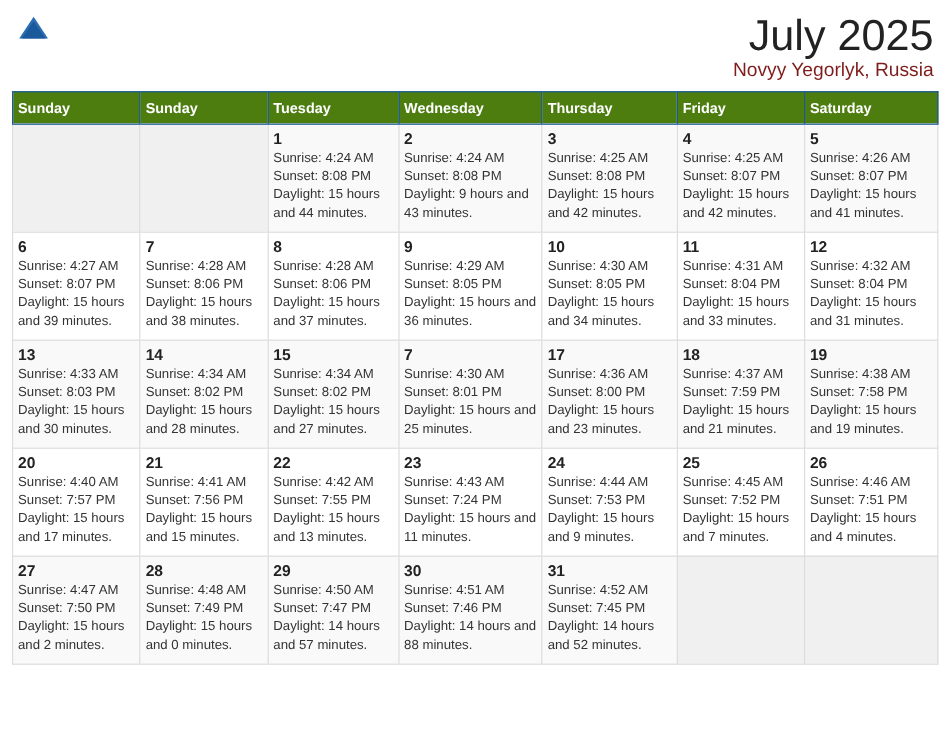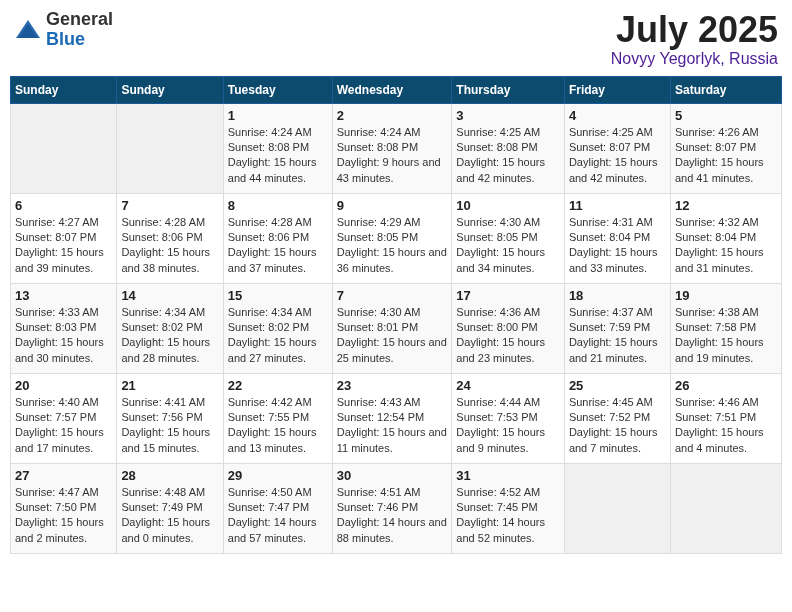--- a/index.html
+++ b/index.html
@@ -39,35 +39,35 @@
     .logo-icon {
       width: 28px;
       height: 28px;
       margin-right: 4px;
     }
     .title-block {
       text-align: right;
     }
     .month-year {
       font-size: 36px;
-      font-weight: bold;
+      font-weight: normal;
       color: #222;
       line-height: 1.1;
     }
     .location {
       font-size: 16px;
-      color: #4c1d95;
+      color: #7f1d1d;
     }
     table {
       width: 100%;
       border-collapse: collapse;
       font-size: 11px;
     }
     thead tr {
-      background-color: #0c4a6e;
+      background-color: #4d7c0f;
       color: #fff;
     }
     thead th {
       padding: 6px 4px;
       text-align: left;
       font-size: 12px;
       font-weight: bold;
       border: 1px solid #1a5a9a;
     }
     tbody tr {
@@ -103,24 +103,20 @@
   </style>
 </head>
 <body>
 
 <div class="header">
   <div class="logo">
     <svg class="logo-icon" viewBox="0 0 28 28">
       <polygon points="14,4 26,22 2,22" fill="#2a6db5"></polygon>
       <polygon points="14,8 24,22 4,22" fill="#1a5a9a"></polygon>
     </svg>
-    <div class="logo-text">
-      <span class="logo-general">General</span>
-      <span class="logo-blue">Blue</span>
-    </div>
   </div>
   <div class="title-block">
     <div class="month-year">July 2025</div>
     <div class="location">Novyy Yegorlyk, Russia</div>
   </div>
 </div>
 
 <table>
   <thead>
     <tr>
@@ -226,21 +222,21 @@
         <td>
           <span class="day-num">21</span>
           <div class="day-info"><span>Sunrise: 4:41 AM</span><br><span>Sunset: 7:56 PM</span><br><span>Daylight: 15 hours and 15 minutes.</span></div>
         </td>
         <td>
           <span class="day-num">22</span>
           <div class="day-info"><span>Sunrise: 4:42 AM</span><br><span>Sunset: 7:55 PM</span><br><span>Daylight: 15 hours and 13 minutes.</span></div>
         </td>
         <td>
           <span class="day-num">23</span>
-          <div class="day-info"><span>Sunrise: 4:43 AM</span><br><span>Sunset: 12:54 PM</span><br><span>Daylight: 15 hours and 11 minutes.</span></div>
+          <div class="day-info"><span>Sunrise: 4:43 AM</span><br><span>Sunset: 7:24 PM</span><br><span>Daylight: 15 hours and 11 minutes.</span></div>
         </td>
         <td>
           <span class="day-num">24</span>
           <div class="day-info"><span>Sunrise: 4:44 AM</span><br><span>Sunset: 7:53 PM</span><br><span>Daylight: 15 hours and 9 minutes.</span></div>
         </td>
         <td>
           <span class="day-num">25</span>
           <div class="day-info"><span>Sunrise: 4:45 AM</span><br><span>Sunset: 7:52 PM</span><br><span>Daylight: 15 hours and 7 minutes.</span></div>
         </td>
         <td>

